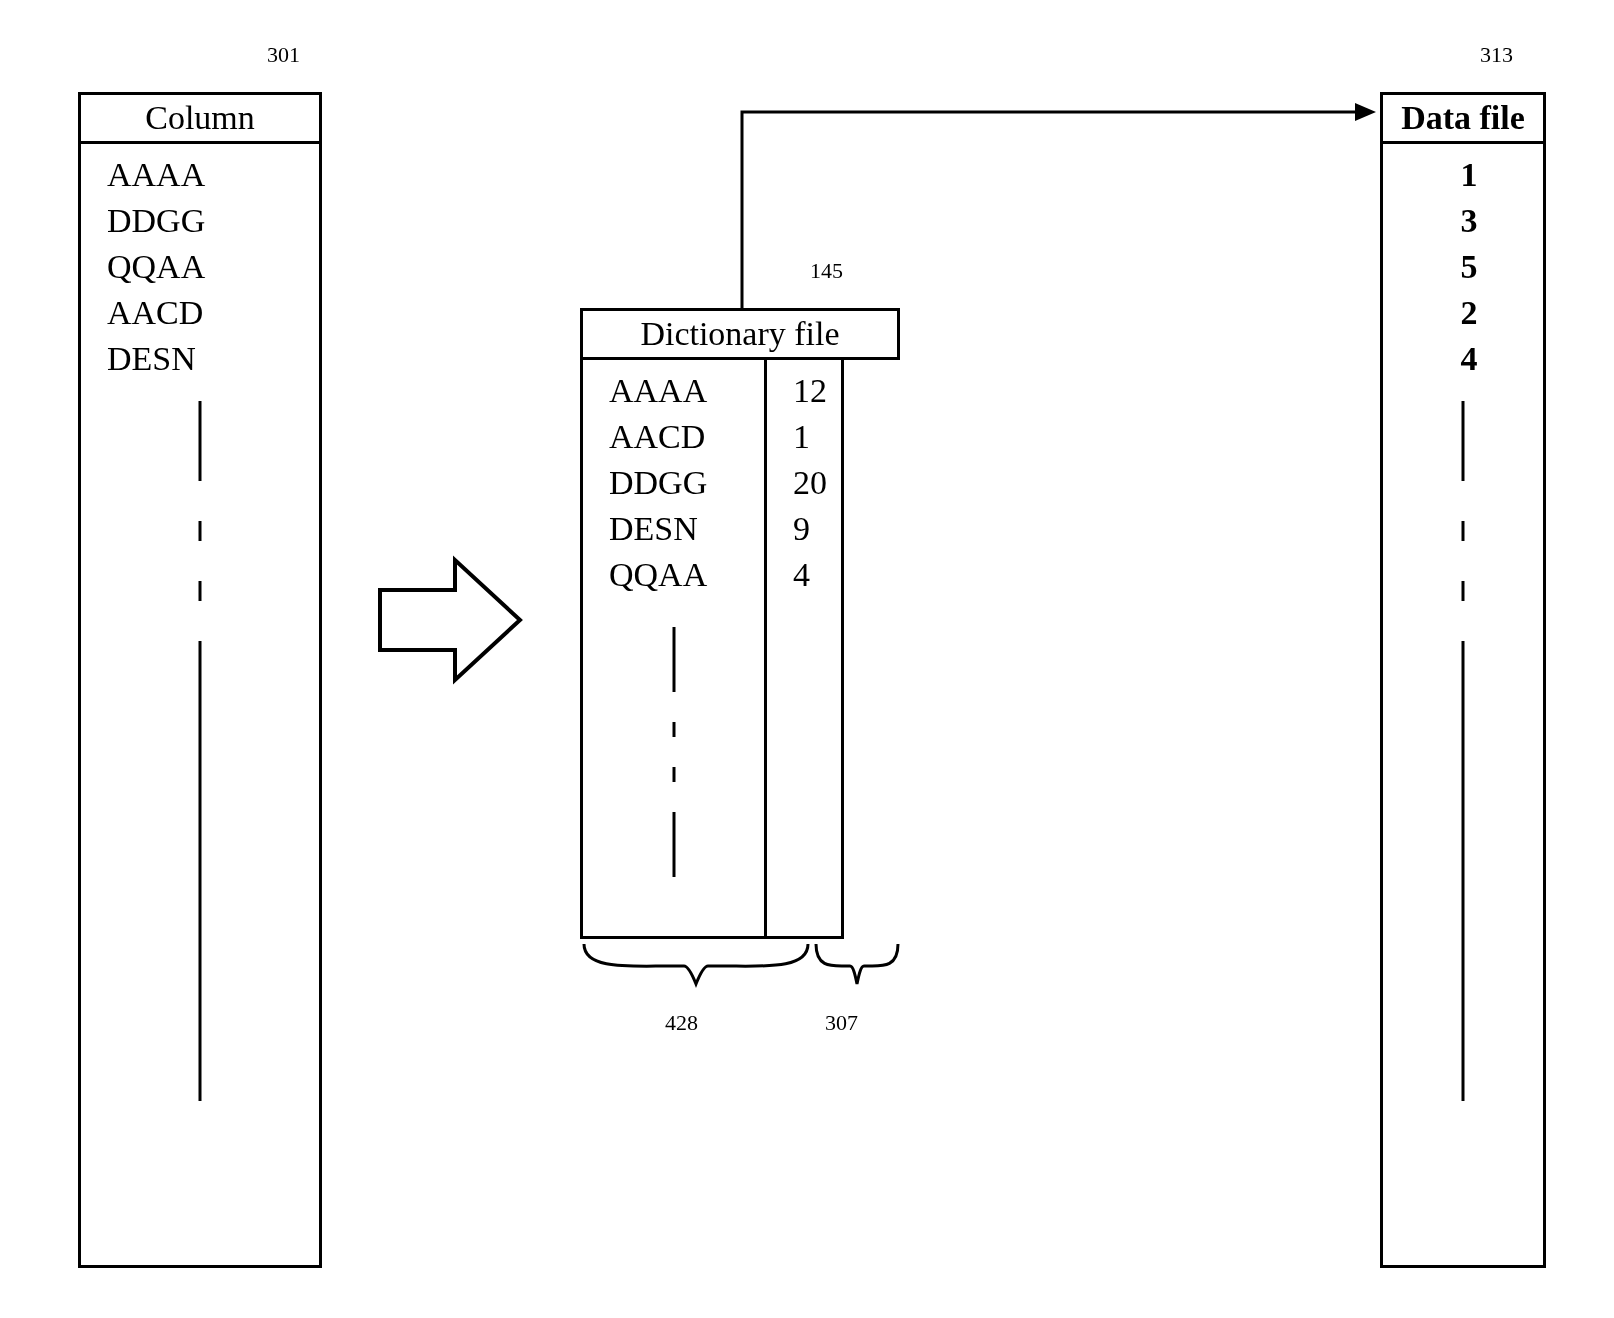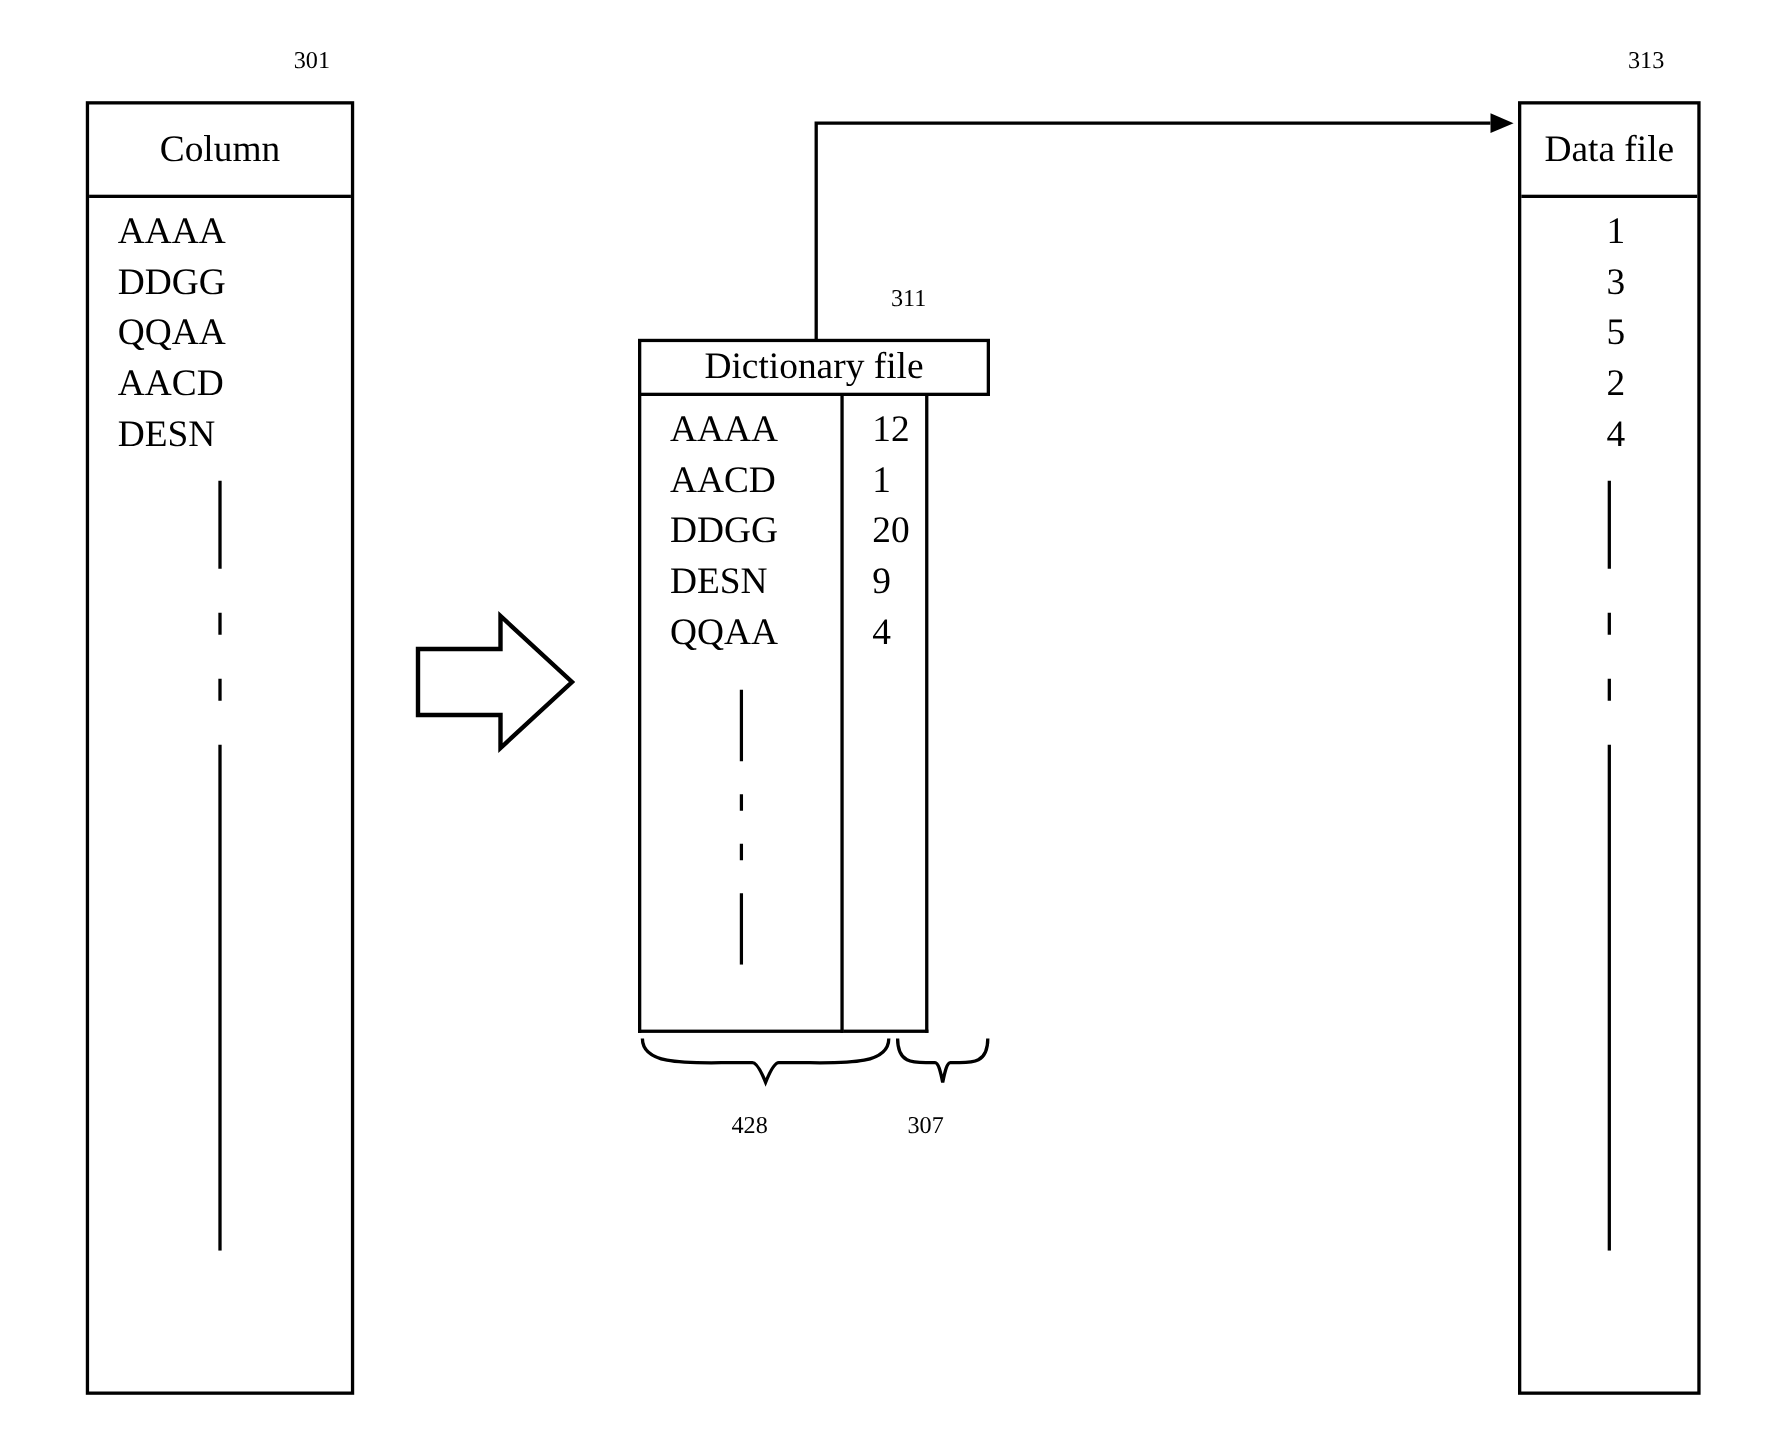--- a/index.html
+++ b/index.html
@@ -18,21 +18,21 @@
     font-size: 22px;
   }
   .table-box {
     position: absolute;
     border: 3px solid #000;
     background: #fff;
   }
   .table-header {
     text-align: center;
     border-bottom: 3px solid #000;
-    padding: 22px 0;
+    padding: 4px 0;
   }
   .table-body {
     padding: 8px 14px;
   }
   .row {
     line-height: 1.35;
     margin-left: 12px;
   }
   .center { text-align: center; }
   .dict-table {
@@ -68,21 +68,21 @@
     position: absolute;
   }
   .arrow-line {
     position: absolute;
   }
 </style>
 </head>
 <body>
 
 <div class="label" style="left:267px; top:42px;">301</div>
-<div class="label" style="left:810px; top:258px;">311</div>
+<div class="label" style="left:810px; top:258px;">145</div>
 <div class="label" style="left:1480px; top:42px;">313</div>
 
 <div class="table-box" style="left:78px; top:92px; width:238px; height:1170px;">
   <div class="table-header">Column</div>
   <div class="table-body">
     <div class="row">AAAA</div>
     <div class="row">DDGG</div>
     <div class="row">QQAA</div>
     <div class="row">AACD</div>
     <div class="row">DESN</div>
@@ -144,21 +144,21 @@
 <div class="label" style="left:665px; top:1010px;">428</div>
 <div class="label" style="left:825px; top:1010px;">307</div>
 
 <div class="arrow-line" style="left:740px; top:100px;">
   <svg width="640" height="220">
     <path d="M2,210 L2,12 L615,12" fill="none" stroke="#000" stroke-width="3"></path>
     <polygon points="615,3 615,21 636,12" fill="#000"></polygon>
   </svg>
 </div>
 
-<div class="table-box" style="left:1380px; top:92px; width:160px; height:1170px;">
+<div class="table-box" style="left:1380px; top:92px; width:160px; height:1170px;font-weight:bold;">
   <div class="table-header">Data file</div>
   <div class="table-body center">
     <div class="row">1</div>
     <div class="row">3</div>
     <div class="row">5</div>
     <div class="row">2</div>
     <div class="row">4</div>
     <div class="vdash" style="height:720px;">
       <svg width="4" height="720">
         <line x1="2" y1="20" x2="2" y2="100" stroke="#000" stroke-width="3"></line>

